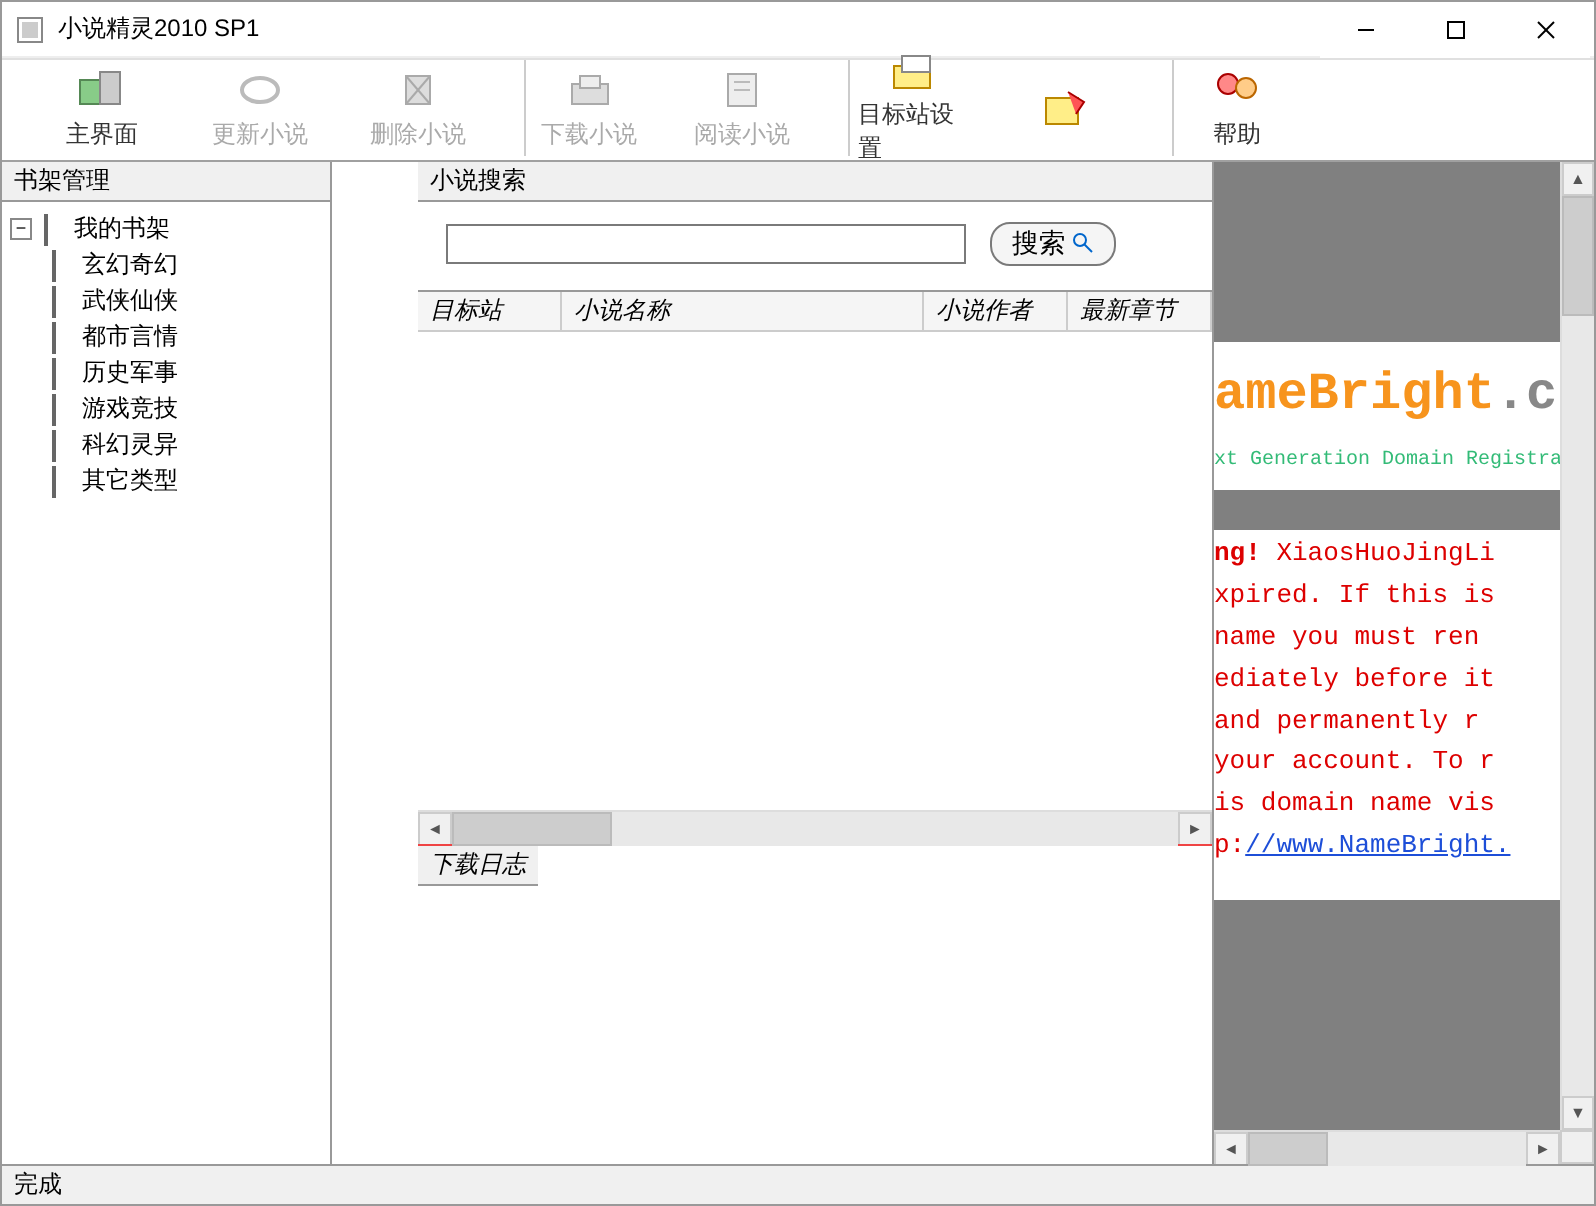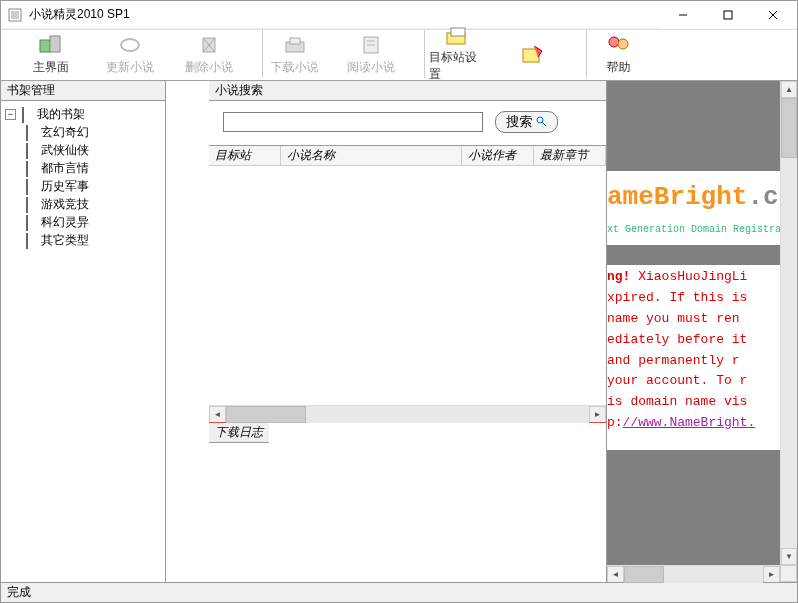--- a/index.html
+++ b/index.html
@@ -45,21 +45,21 @@
 .log-section { height: 160px; border-top: 1px solid #ef4444; display: flex; flex-direction: row; font-style: italic; }
 .log-body { flex: 1; background: #fff; }
 .right-panel { width: 190px; display: flex; flex-direction: column; background: #fff; }
 .right-content { flex: 1; display: flex; min-height: 0; }
 .right-page { flex: 1; overflow: hidden; font-family: "Courier New", monospace; font-size: 13px; line-height: 1.6; padding: 0; display: flex; flex-direction: column; }
 .gray-block { background: #808080; }
 .brand-block { padding: 6px 0; white-space: nowrap; }
 .brand-name { color: #f7941d; font-size: 26px; font-weight: bold; }
 .brand-sub { color: #3b7; font-size: 10px; }
 .red-text { color: #d00; }
-.blue-link { color: #a21caf; text-decoration: underline; }
+.blue-link { color: #1d4ed8; text-decoration: underline; }
 .warn-body { padding: 2px 0; white-space: nowrap; }
 .vscroll { width: 17px; background: #f0f0f0; border-left: 1px solid #ddd; display: flex; flex-direction: column; }
 .vscroll-btn { height: 17px; background: #f0f0f0; border: 1px solid #ccc; display: flex; align-items: center; justify-content: center; font-size: 8px; color: #555; }
 .vscroll-track { flex: 1; background: #e8e8e8; position: relative; }
 .vscroll-thumb { position: absolute; top: 0; left: 0; width: 100%; height: 60px; background: #cdcdcd; border: 1px solid #bbb; }
 .right-hscroll { height: 17px; display: flex; }
 .statusbar { height: 20px; border-top: 1px solid #999; padding: 2px 6px; font-size: 12px; display: flex; align-items: center; background: #f0f0f0; }
 </style>
 </head>
 <body>

